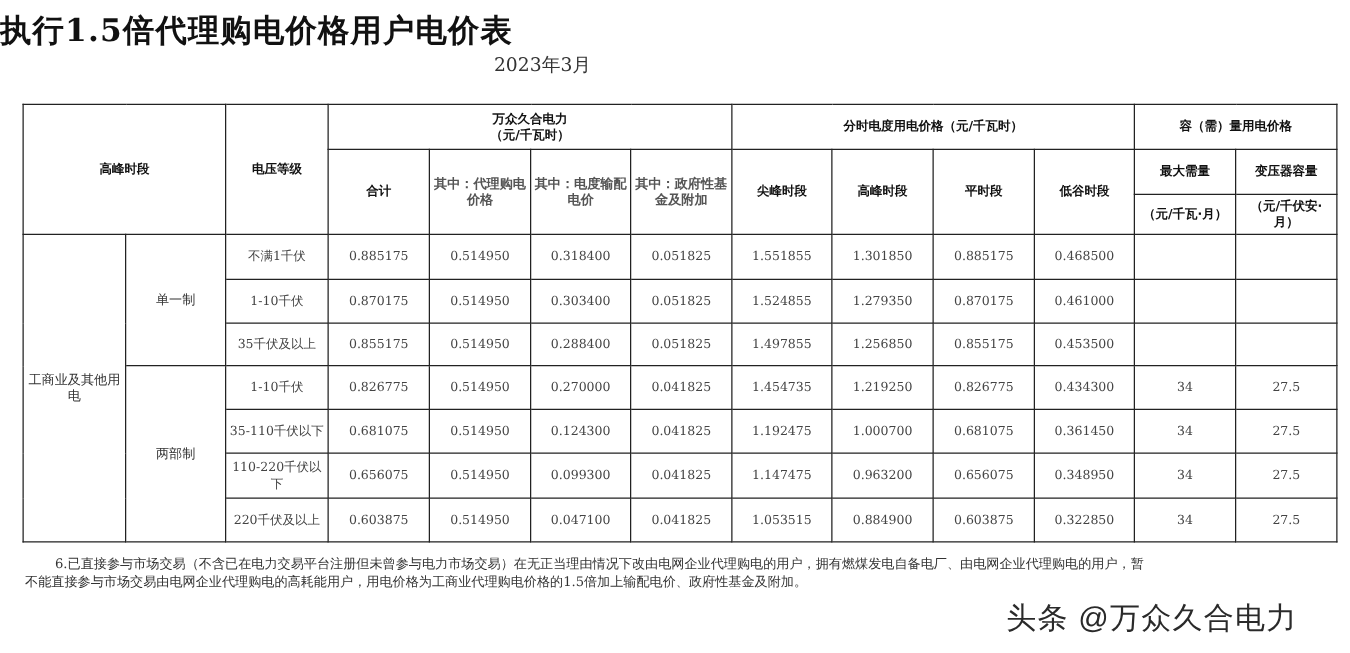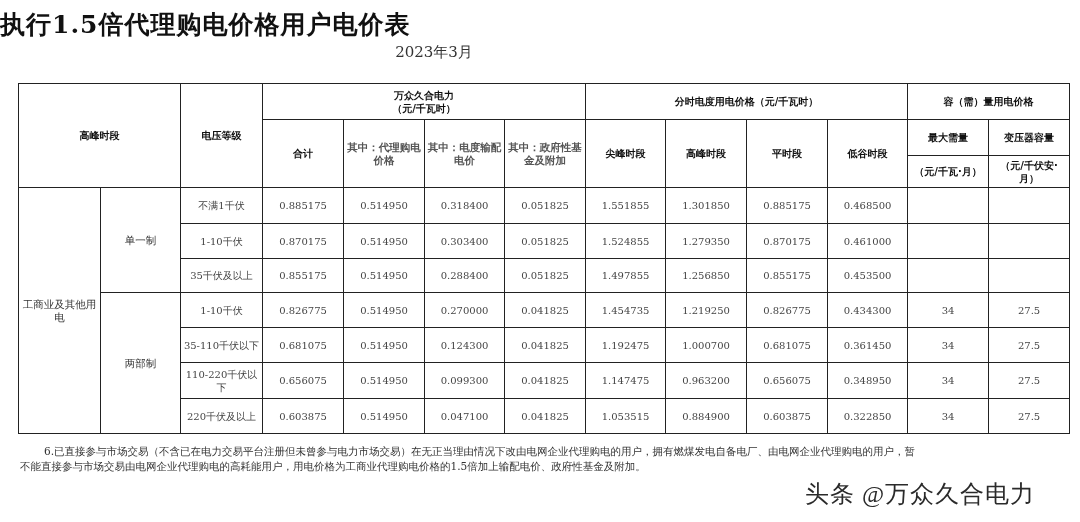--- a/index.html
+++ b/index.html
@@ -84,21 +84,21 @@
   .notes p {
     margin: 0;
   }
   .notes .indent {
     text-indent: 24px;
   }
   .watermark {
     position: absolute;
     left: 805px;
     top: 478px;
-    font-family: Liberation Serif, serif;
+    font-family: Liberation Sans, sans-serif;
     font-size: 24px;
     color: #2a2a2a;
     letter-spacing: 1px;
     text-shadow: 1px 1px 0 #fff, -1px -1px 0 #fff;
   }
 </style>
 </head>
 <body>
 
 <div class="title">执行1.5倍代理购电价格用户电价表</div>

